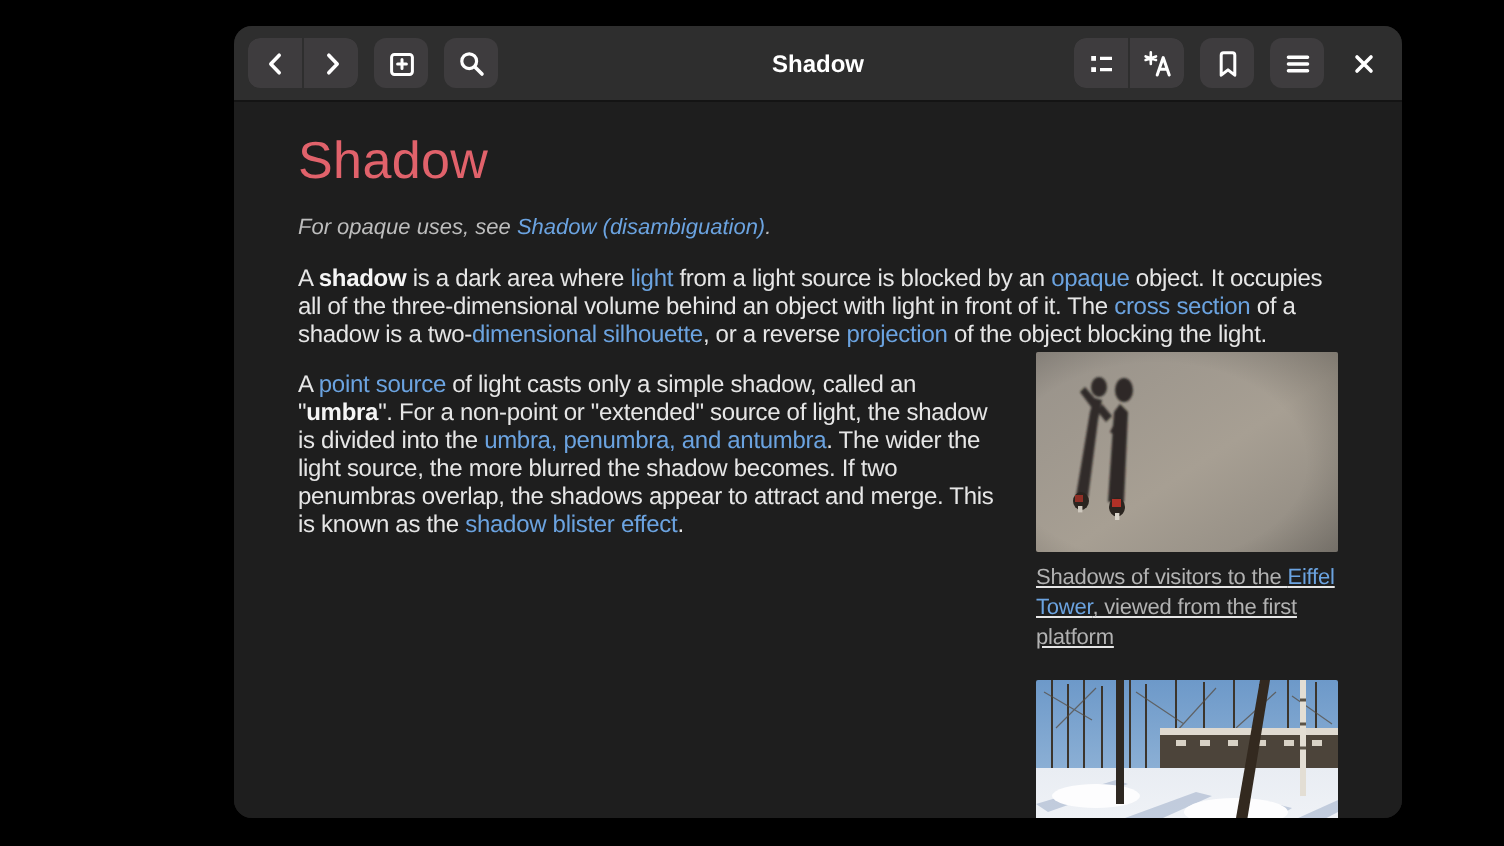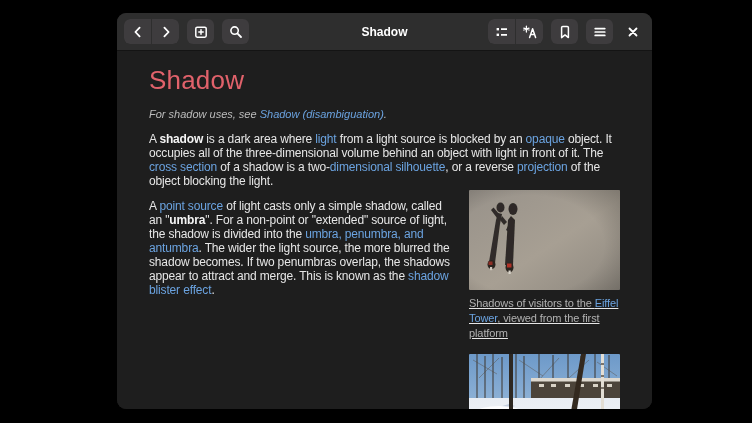--- a/index.html
+++ b/index.html
@@ -1,21 +1,21 @@
 <!DOCTYPE html>
 <html style="--header_bg: #2e2e2e; --button_bg: #3e3c3e; --content_bg: #1e1e1e; --body_text: #e6e6e6; --accent_red: #e1626b; --link_blue: #6ba3e0;"><head>
 <meta charset="utf-8">
 <style>
   html,body{margin:0;padding:0;}
   body{
     width:752px;height:423px;background:#000;overflow:hidden;position:relative;
     font-family:"Liberation Sans", sans-serif;
   }
   .window{
-    position:absolute;left:117px;top:13px;width:535px;height:396px;
+    position:absolute;left:117px;top:13px;width:584px;height:396px;
     border-radius:9px;overflow:hidden;background:var(--content_bg,#1e1e1e);
     box-shadow:0 4px 18px rgba(0,0,0,.9);
     display:flex;flex-direction:column;
   }
   
   .headerbar{
     height:37px;flex:0 0 37px;background:var(--header_bg,#2e2e2e);
     border-bottom:1px solid #141414;
     display:flex;align-items:center;justify-content:space-between;
     padding:0 7px;position:relative;
@@ -151,21 +151,21 @@
           <svg width="14" height="14" viewBox="0 0 14 14">
               <path d="M3.5 3.5 L10.5 10.5 M10.5 3.5 L3.5 10.5" stroke="#fff" stroke-width="1.8" stroke-linecap="round"></path>
             </svg>
         </span>
       </button>
     </div>
   </header>
 
   <main class="content">
     <h1 class="article-title">Shadow</h1>
-    <p class="hatnote"><span class="seg-plain">For shadow uses, see </span><a class="seg-link" href="#">Shadow (disambiguation)</a><span class="seg-plain">.</span></p>
+    <p class="hatnote"><span class="seg-plain">For opaque uses, see </span><a class="seg-link" href="#">Shadow (disambiguation)</a><span class="seg-plain">.</span></p>
 
     <p class="body-p"><span class="seg-plain">A </span><span class="seg-bold">shadow</span><span class="seg-plain"> is a dark area where </span><a class="seg-link" href="#">light</a><span class="seg-plain"> from a light source is blocked by an </span><a class="seg-link" href="#">opaque</a><span class="seg-plain"> object. It occupies all of the three-dimensional volume behind an object with light in front of it. The </span><a class="seg-link" href="#">cross section</a><span class="seg-plain"> of a shadow is a two-</span><a class="seg-link" href="#">dimensional silhouette</a><span class="seg-plain">, or a reverse </span><a class="seg-link" href="#">projection</a><span class="seg-plain"> of the object blocking the light.</span></p>
 
     <aside class="figure-col">
       <figure>
         <span>
           <svg width="151" height="100" viewBox="0 0 151 100">
             <defs>
               <linearGradient id="pav" x1="0" y1="0" x2="1" y2="1">
                 <stop offset="0" stop-color="#98928a"></stop>

